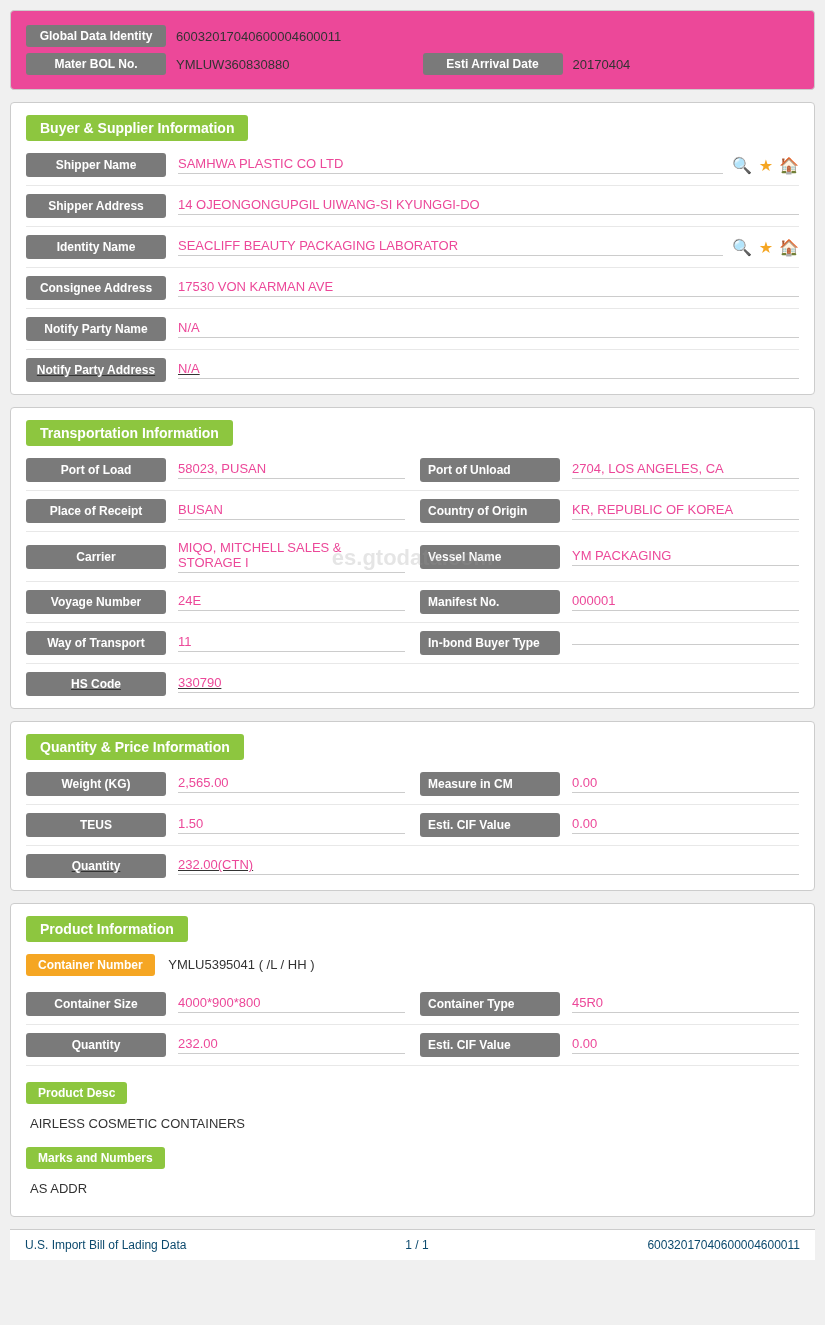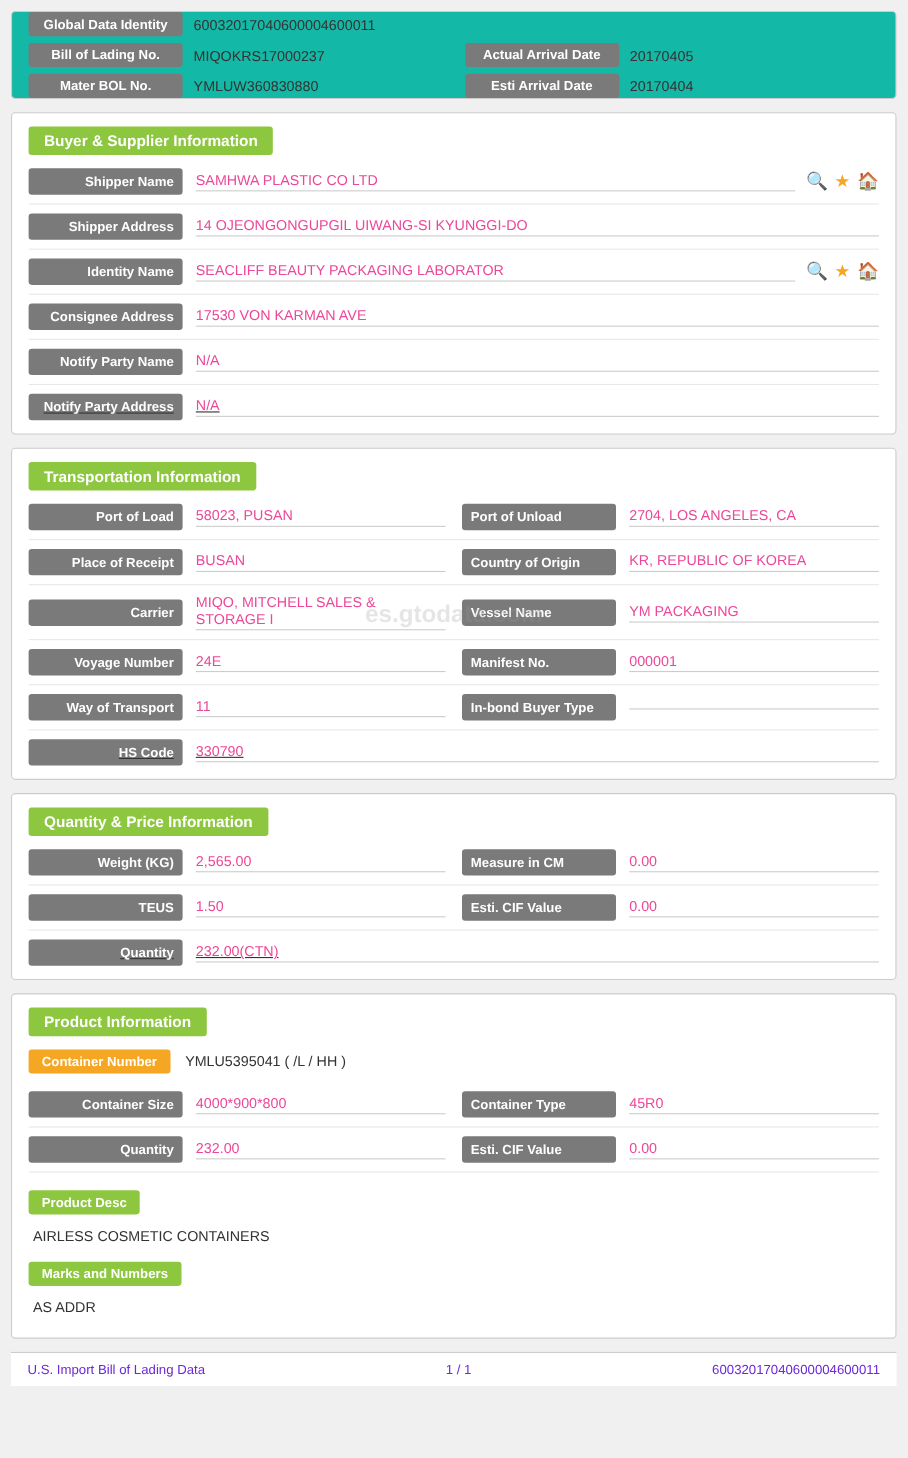--- a/index.html
+++ b/index.html
@@ -11,24 +11,24 @@
     }
     .page {
       width: 825px;
       min-height: 1325px;
       background: #f0f0f0;
       padding: 10px;
     }
 
     
     .identity-section {
-      background: #14b8a6;
+      background: #ec4899;
       border: 1px solid #ccc;
       border-radius: 4px;
-      padding: 0 15px;
+      padding: 14px 15px;
       margin-bottom: 12px;
     }
     .identity-row {
       display: flex;
       align-items: center;
       margin-bottom: 6px;
     }
     .identity-row:last-child { margin-bottom: 0; }
     .id-label {
       background: #7a7a7a;
@@ -100,21 +100,21 @@
       margin-bottom: 0;
       padding-bottom: 0;
       text-decoration: underline;
     }
     .field-label {
       background: #7a7a7a;
       color: #fff;
       padding: 5px 8px;
       border-radius: 3px;
       min-width: 140px;
-      text-align: right;
+      text-align: center;
       font-size: 12px;
       font-weight: bold;
       margin-right: 12px;
       flex-shrink: 0;
     }
     .field-value {
       color: #ec4899;
       font-size: 13px;
       flex: 1;
       border-bottom: 1px solid #ccc;
@@ -207,43 +207,33 @@
 
     
     .footer {
       background: #fff;
       border-top: 1px solid #ccc;
       padding: 8px 15px;
       display: flex;
       justify-content: space-between;
       align-items: center;
       font-size: 12px;
-      color: #6d28d9;
+      color: #0c4a6e;
       margin-top: 4px;
     }
   </style>
 </head>
 <body>
 
 <div class="page">
 
   <div class="identity-section">
     <div class="identity-row">
       <span class="id-label">Global Data Identity</span>
       <span class="id-value">60032017040600004600011</span>
-    </div>
-    <div class="identity-row">
-      <div class="id-pair">
-        <span class="id-label">Bill of Lading No.</span>
-        <span class="id-value">MIQOKRS17000237</span>
-      </div>
-      <div class="id-pair-right">
-        <span class="id-label-right">Actual Arrival Date</span>
-        <span class="id-value">20170405</span>
-      </div>
     </div>
     <div class="identity-row">
       <div class="id-pair">
         <span class="id-label">Mater BOL No.</span>
         <span class="id-value">YMLUW360830880</span>
       </div>
       <div class="id-pair-right">
         <span class="id-label-right">Esti Arrival Date</span>
         <span class="id-value">20170404</span>
       </div>

